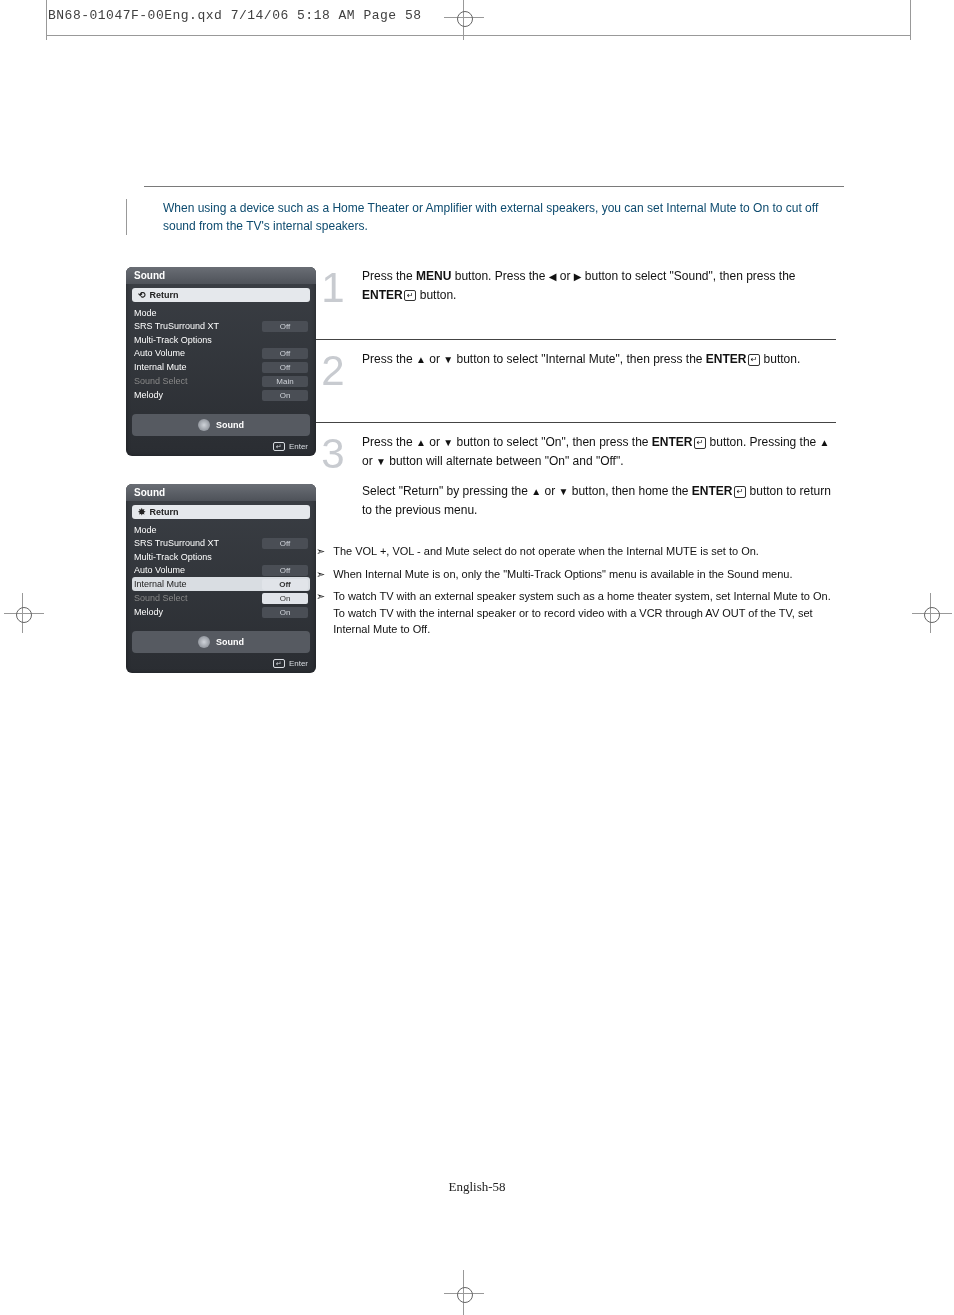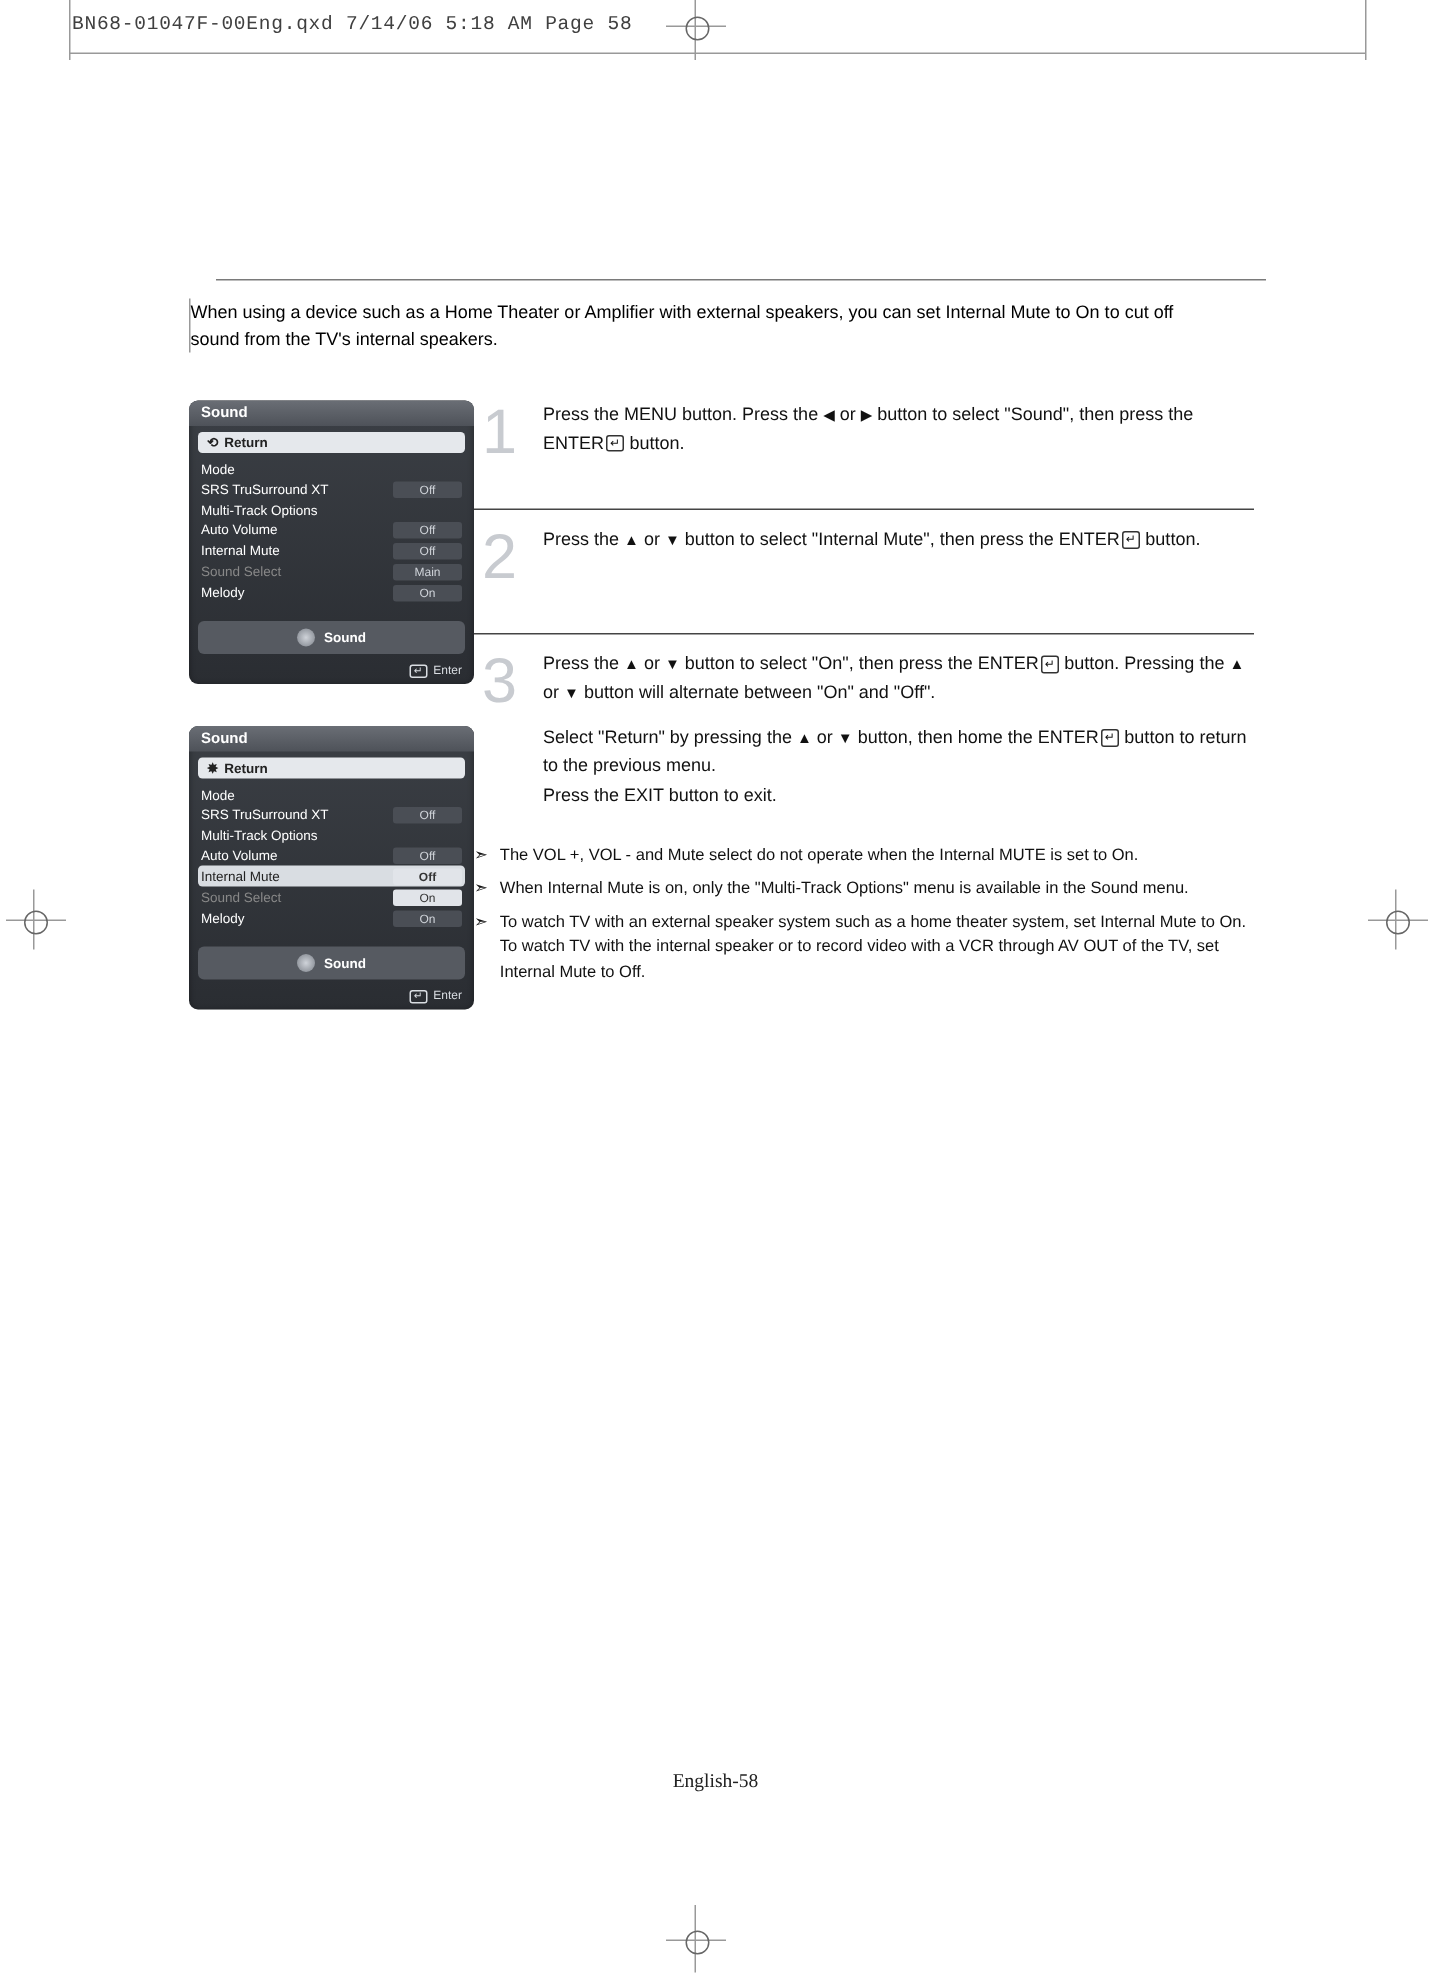--- a/index.html
+++ b/index.html
@@ -50,25 +50,25 @@
   .section-title {
     font-family: Georgia, "Times New Roman", serif;
     font-weight: bold;
     font-size: 18px;
     color:#333;
   }
   .title-underline{ height:1px; background:#7a7a7a; margin-top:4px; width:700px; margin-left:18px;}
   .intro {
     border-left: 1px solid #999;
     margin-left:0px;
-    padding-left:0;
+    padding-left:36px;
     margin-top:12px;
     font-size:12px;
     line-height:1.5;
-    color:#000000;
+    color:#0c4a6e;
     width:690px;
   }
 
   .body-cols {
     display:flex;
     margin-top:32px;
     align-items:flex-start;
   }
   .left-col { width: 190px; }
   .right-col { flex:1; }
@@ -155,21 +155,21 @@
   .step-num{
     font-family: Arial, sans-serif;
     font-weight:300;
     font-size:42px;
     color:#c8cbd0;
     line-height:1;
     width:34px;
     text-align:center;
   }
   .step-text{ font-size:12px; line-height:1.55; color:#111; flex:1;}
-  .step-text b{ font-weight:normal;}
+  .step-text b{ font-weight:bold;}
 
   .notes{ margin-top:8px;}
   .note-line{
     display:flex; gap:8px; font-size:11px; line-height:1.5; margin-bottom:6px;
     color:#111;
   }
   .note-line .bullet{flex:0 0 auto;}
 
   .footer-page{
     position:absolute;
@@ -327,23 +327,20 @@
 
       <div class="step-block" style="padding-bottom:14px;">
         <div class="step-num">3</div>
         <div class="step-text">
           <p style="margin:0 0 12px 0;">
             <span>Press the </span><span class="arrow">▲</span><span> or </span><span class="arrow">▼</span><span> button to select "On", then press the </span><b>ENTER</b><span class="enter-glyph">↵</span><span> button. Pressing the </span><span class="arrow">▲</span><span> or </span><span class="arrow">▼</span><span> button will alternate between "On" and "Off".</span>
           </p>
           <p style="margin:0 0 2px 0;">
             <span>Select "Return" by pressing the </span><span class="arrow">▲</span><span> or </span><span class="arrow">▼</span><span> button, then home the </span><b>ENTER</b><span class="enter-glyph">↵</span><span> button to return to the previous menu.</span>
           </p>
-          <p style="margin:0;">
-            <span>Press the </span><b>EXIT</b><span> button to exit.</span>
-          </p>
         </div>
       </div>
 
       <div class="notes" id="notes-container">
           <div class="note-line">
             <span class="bullet">➣</span>
             <span>The VOL +, VOL - and Mute select do not operate when the Internal MUTE is set to On.</span>
           </div>
           <div class="note-line">
             <span class="bullet">➣</span>

